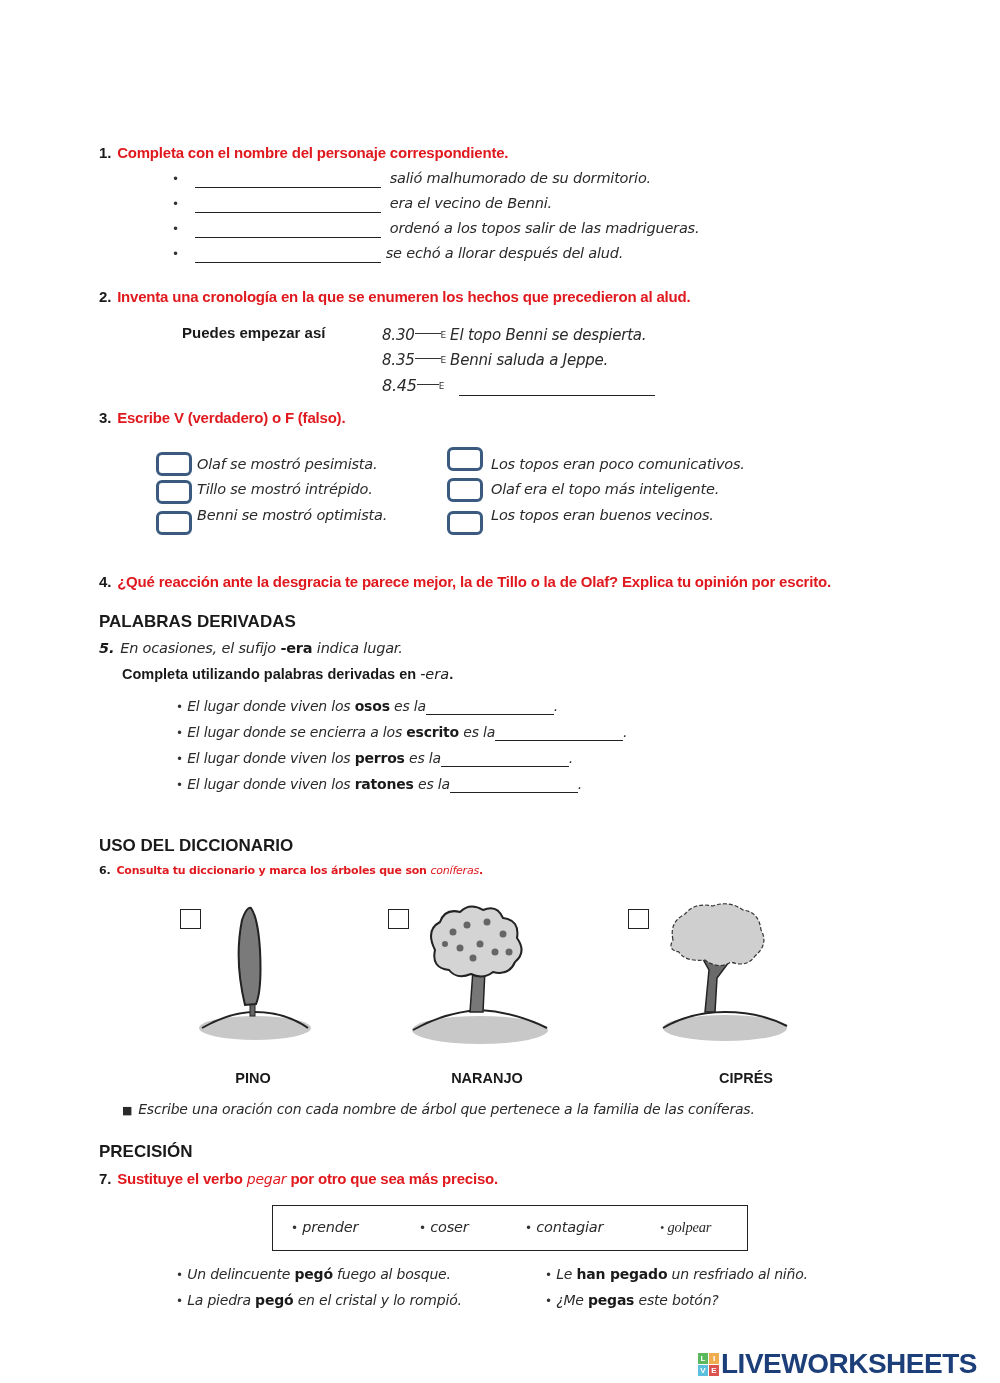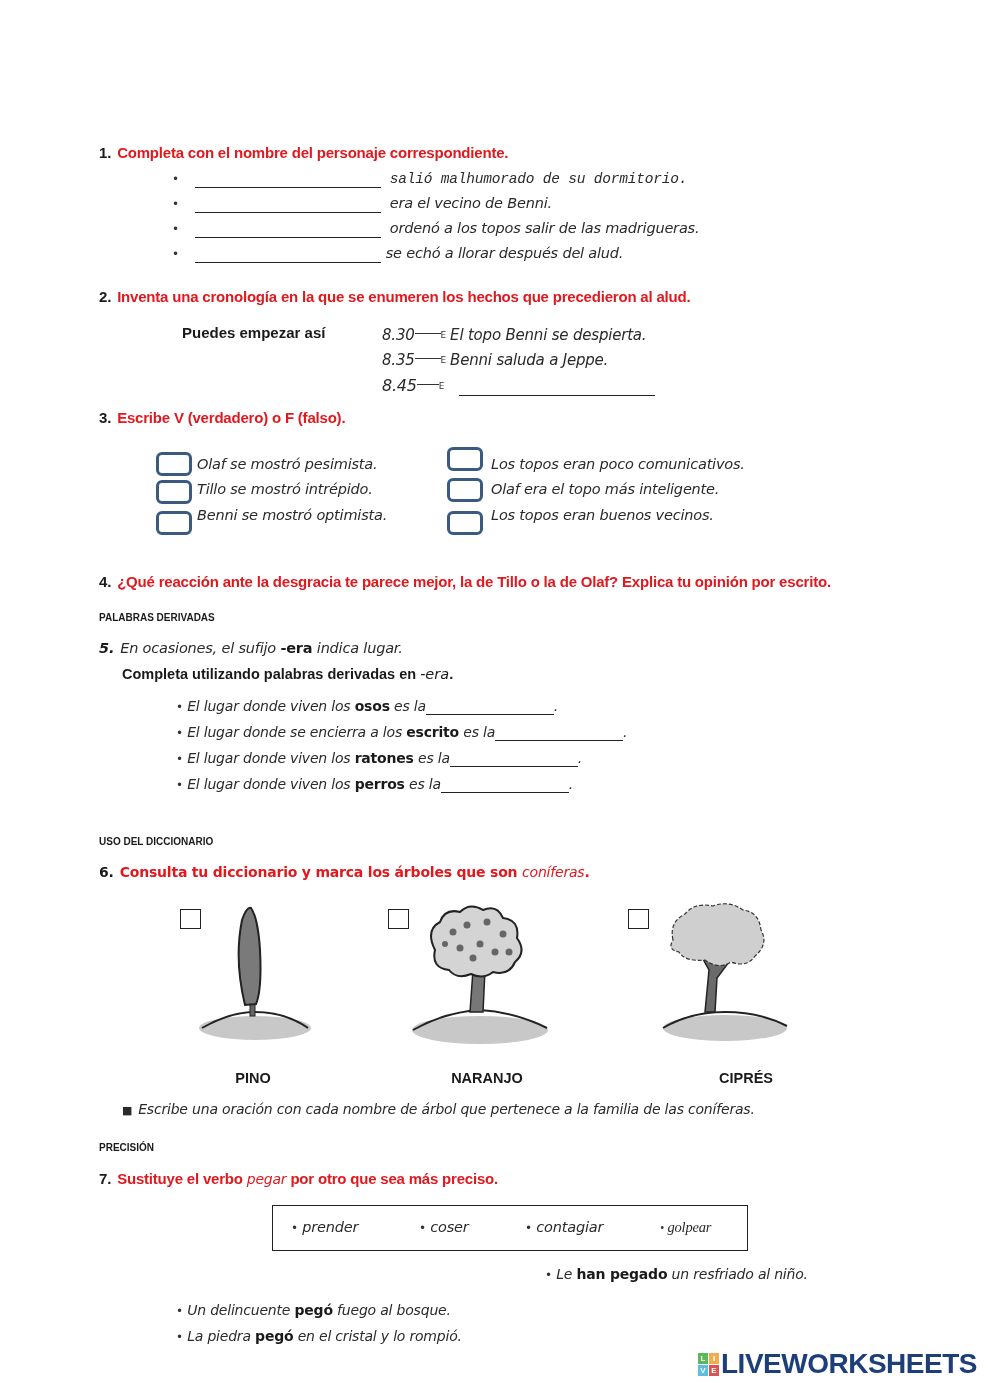--- a/index.html
+++ b/index.html
@@ -5,21 +5,21 @@
   * { box-sizing: border-box; margin: 0; padding: 0; }
   html, body { width: 1000px; height: 1383px; background: #ffffff; }
   body { position: relative; font-family: "DejaVu Sans", sans-serif; color: #1a1a1a; overflow: hidden; }
   .abs { position: absolute; }
   .q-title { font-family: "Liberation Sans", sans-serif; font-weight: bold; font-size: 15px; color: #e0191f; white-space: nowrap; letter-spacing: -0.2px; }
   .q-num { color: #1a1a1a; margin-right: 6px; }
   .it { font-style: italic; }
   .body-it { font-family: "DejaVu Sans", sans-serif; font-style: italic; font-size: 14.5px; color: #2a2a2a; white-space: nowrap; letter-spacing: -0.2px; }
   .bullet { font-size: 12px; color: #333; }
   .blank { display: inline-block; border-bottom: 1px solid #222; vertical-align: baseline; }
-  .section-head { font-family: "Liberation Sans", sans-serif; font-weight: bold; font-size: 10px; color: #1a1a1a; white-space: nowrap; }
+  .section-head { font-family: "Liberation Sans", sans-serif; font-weight: bold; font-size: 17px; color: #1a1a1a; white-space: nowrap; }
   .bold-dark { font-family: "Liberation Sans", sans-serif; font-weight: bold; font-size: 15px; color: #1a1a1a; white-space: nowrap; }
   .vf-box { width: 36px; height: 24px; border: 3.5px solid #3b5a80; border-radius: 6px; background: #fff; cursor: pointer; }
   .chk { width: 21px; height: 20px; border: 1.5px solid #222; background: #fff; cursor: pointer; }
   .tree-label { font-family: "Liberation Sans", sans-serif; font-weight: bold; font-size: 14.5px; color: #1a1a1a; text-align: center; white-space: nowrap; }
   .b { font-weight: bold; font-style: normal; color: #1a1a1a; }
   .word-box { border: 1.5px solid #222; }
   .logo { font-family: "Liberation Sans", sans-serif; font-weight: bold; font-size: 28px; color: #1c3f7a; letter-spacing: -0.5px; }
   .arrow-line { display: inline-block; width: 26px; height: 1px; background: #333; vertical-align: middle; margin-bottom: 4px; }
   .arrow-head { font-size: 9px; font-style: normal; vertical-align: middle; margin-right: 4px; color: #333; }
 </style>
@@ -27,21 +27,21 @@
 <body>
 
 <div class="abs q-title" style="left:99px; top:144px;">
   <span class="q-num">1.</span><span>Completa con el nombre del personaje correspondiente.</span>
 </div>
 
 <div class="abs" style="left:172px; top:170px;">
   <div class="body-it" style="height:25px;">
     <span class="bullet">•</span>
     <input type="text" class="blank" style="width: 186px; margin-left: 12px; border-top: none; border-right: none; border-left: none; border-image: initial; border-bottom: 1px solid rgb(34, 34, 34); height: 18px; outline: none; background: transparent;">
-    <span style="margin-left:4px;font-family:Liberation Mono, monospace;">salió malhumorado de su dormitorio.</span>
+    <span style="margin-left:4px;">salió malhumorado de su dormitorio.</span>
   </div>
   <div class="body-it" style="height:25px;">
     <span class="bullet">•</span>
     <input type="text" class="blank" style="width: 186px; margin-left: 12px; border-top: none; border-right: none; border-left: none; border-image: initial; border-bottom: 1px solid rgb(34, 34, 34); height: 18px; outline: none; background: transparent;">
     <span style="margin-left:4px;">era el vecino de Benni.</span>
   </div>
   <div class="body-it" style="height:25px;">
     <span class="bullet">•</span>
     <input type="text" class="blank" style="width: 186px; margin-left: 12px; border-top: none; border-right: none; border-left: none; border-image: initial; border-bottom: 1px solid rgb(34, 34, 34); height: 18px; outline: none; background: transparent;">
     <span style="margin-left:4px;">ordenó a los topos salir de las madrigueras.</span>
@@ -105,30 +105,30 @@
 </div>
 
 <div class="abs body-it" style="left:176px; top:694px; line-height:25px; font-size:14px;">
   <div>
     <span class="bullet">•</span>&nbsp;<span>El lugar donde viven los </span><span class="b">osos</span><span> es la</span><input type="text" style="width: 128px; border-top: none; border-right: none; border-left: none; border-image: initial; border-bottom: 1px solid rgb(34, 34, 34); height: 16px; outline: none; background: transparent;">.
   </div>
   <div>
     <span class="bullet">•</span>&nbsp;<span>El lugar donde se encierra a los </span><span class="b">escrito</span><span> es la</span><input type="text" style="width: 128px; border-top: none; border-right: none; border-left: none; border-image: initial; border-bottom: 1px solid rgb(34, 34, 34); height: 16px; outline: none; background: transparent;">.
   </div>
   <div>
+    <span class="bullet">•</span>&nbsp;<span>El lugar donde viven los </span><span class="b">perros</span><span> es la</span><input type="text" style="width: 128px; border-top: none; border-right: none; border-left: none; border-image: initial; border-bottom: 1px solid rgb(34, 34, 34); height: 16px; outline: none; background: transparent;">.
+  </div>
+  <div>
     <span class="bullet">•</span>&nbsp;<span>El lugar donde viven los </span><span class="b">ratones</span><span> es la</span><input type="text" style="width: 128px; border-top: none; border-right: none; border-left: none; border-image: initial; border-bottom: 1px solid rgb(34, 34, 34); height: 16px; outline: none; background: transparent;">.
   </div>
-  <div>
-    <span class="bullet">•</span>&nbsp;<span>El lugar donde viven los </span><span class="b">perros</span><span> es la</span><input type="text" style="width: 128px; border-top: none; border-right: none; border-left: none; border-image: initial; border-bottom: 1px solid rgb(34, 34, 34); height: 16px; outline: none; background: transparent;">.
-  </div>
 </div>
 
 <div class="abs section-head" style="left:99px; top:836px;">USO DEL DICCIONARIO</div>
 
-<div class="abs q-title" style="left:99px; top:864px; font-family:'DejaVu Sans',sans-serif; font-size:14px;">
+<div class="abs q-title" style="left:99px; top:864px; font-family:'DejaVu Sans',sans-serif; font-size:11px;">
   <span class="q-num">6.</span><span>Consulta tu diccionario y marca los árboles que son </span><span class="it" style="font-weight:normal;">coníferas</span><span>.</span>
 </div>
 
 <div class="abs chk" style="left:180px; top:909px;"></div>
 <div class="abs chk" style="left:388px; top:909px;"></div>
 <div class="abs chk" style="left:628px; top:909px;"></div>
 
 <svg class="abs" style="left:190px; top:900px;" width="130" height="145" viewBox="0 0 130 145">
   <ellipse cx="65" cy="128" rx="56" ry="12" fill="#c8c8c8"></ellipse>
   <path d="M12,128 Q40,112 65,112 Q95,112 118,128" stroke="#222" stroke-width="2" fill="none"></path>
@@ -174,27 +174,28 @@
   <span class="q-num">7.</span><span>Sustituye el verbo </span><span class="it" style="font-weight:normal; font-family:'DejaVu Sans',sans-serif; font-size:14px;">pegar</span><span> por otro que sea más preciso.</span>
 </div>
 
 <div class="abs word-box" style="left:272px; top:1205px; width:476px; height:46px;">
   <div class="abs body-it" style="left:18px; top:13px;"><span class="bullet">•</span>&nbsp;<span>prender</span></div>
   <div class="abs body-it" style="left:146px; top:13px;"><span class="bullet">•</span>&nbsp;<span>coser</span></div>
   <div class="abs body-it" style="left:252px; top:13px;"><span class="bullet">•</span>&nbsp;<span>contagiar</span></div>
   <div class="abs body-it" style="left:387px; top:13px;font-family:Liberation Serif, serif;"><span class="bullet">•</span>&nbsp;<span>golpear</span></div>
 </div>
 
-<div class="abs body-it" style="left:176px; top:1262px; line-height:25px; font-size:14px;margin-top:36px;">
+<div class="abs body-it" style="left:176px; top:1262px; line-height:25px; font-size:14px;">
   <div><span class="bullet">•</span>&nbsp;<span>Un delincuente </span><span class="b">pegó</span><span> fuego al bosque.</span></div>
   <div><span class="bullet">•</span>&nbsp;<span>La piedra </span><span class="b">pegó</span><span> en el cristal y lo rompió.</span></div>
 </div>
 
 <div class="abs body-it" style="left:545px; top:1262px; line-height:25px; font-size:14px;">
   <div><span class="bullet">•</span>&nbsp;<span>Le </span><span class="b">han pegado</span><span> un resfriado al niño.</span></div>
+  <div><span class="bullet">•</span>&nbsp;<span>¿Me </span><span class="b">pegas</span><span> este botón?</span></div>
 </div>
 
 <div class="abs" style="left:698px; top:1348px; display:flex; align-items:center;">
   <div style="display:grid; grid-template-columns:10px 10px; grid-template-rows:11px 11px; gap:1px; margin-right:2px;">
     <span style="background:#5cb85c; color:#fff; font-size:8px; font-weight:bold; text-align:center; line-height:11px; font-family:'Liberation Sans',sans-serif;">L</span>
     <span style="background:#f0ad4e; color:#fff; font-size:8px; font-weight:bold; text-align:center; line-height:11px; font-family:'Liberation Sans',sans-serif;">I</span>
     <span style="background:#5bc0de; color:#fff; font-size:8px; font-weight:bold; text-align:center; line-height:11px; font-family:'Liberation Sans',sans-serif;">V</span>
     <span style="background:#d9534f; color:#fff; font-size:8px; font-weight:bold; text-align:center; line-height:11px; font-family:'Liberation Sans',sans-serif;">E</span>
   </div>
   <span class="logo">LIVEWORKSHEETS</span>

